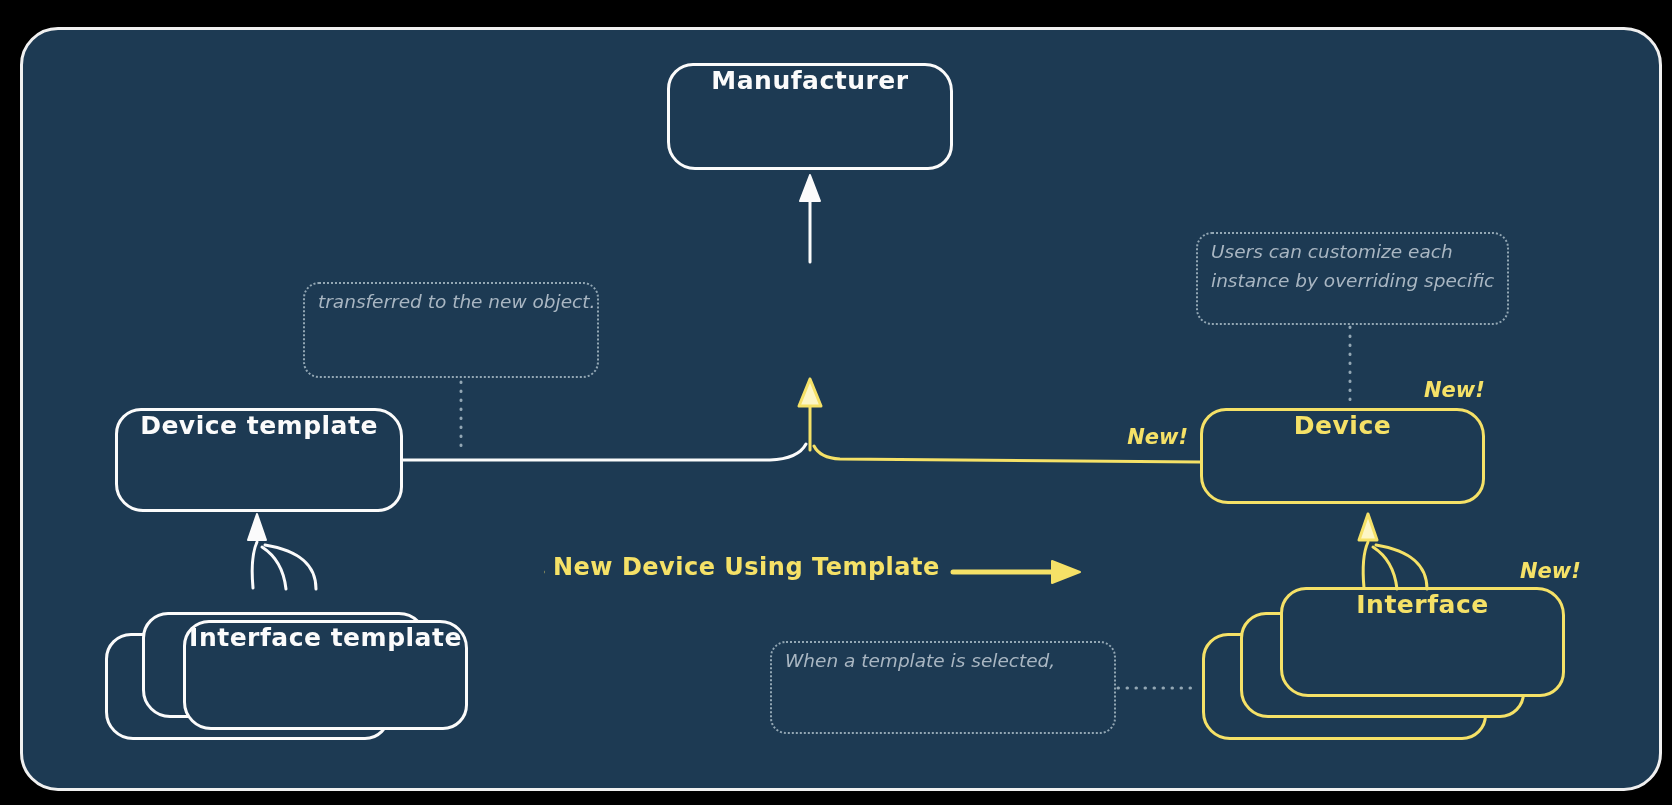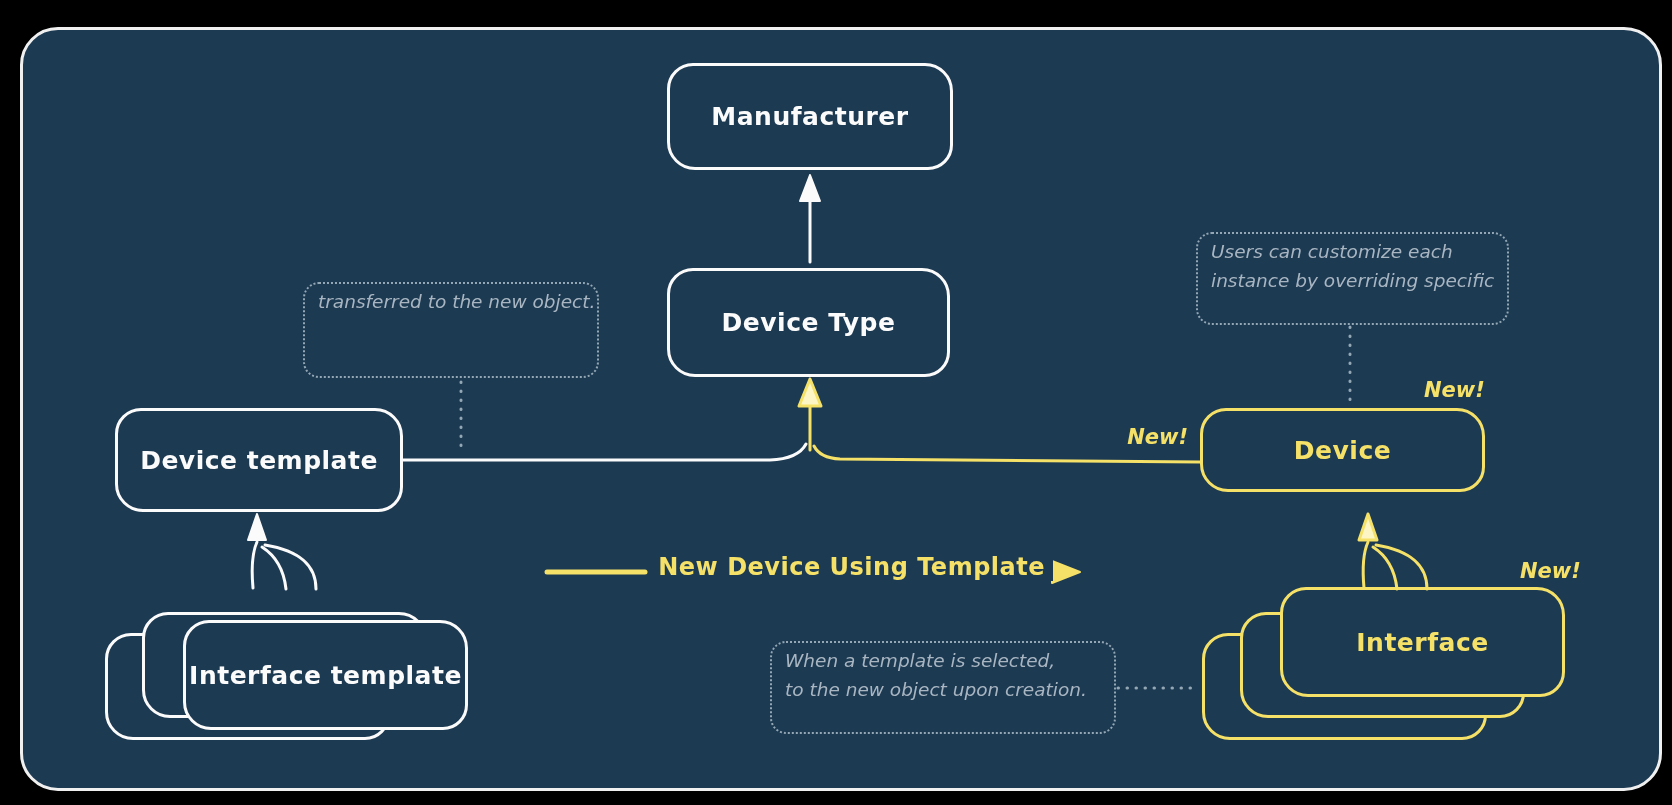--- a/index.html
+++ b/index.html
@@ -12,38 +12,38 @@
     --annotation:#a9b6c2;
   }
   html,body{margin:0;padding:0;background:var(--page-bg);}
   .stage{position:relative;width:1672px;height:805px;background:var(--page-bg);
          font-family:"DejaVu Sans",sans-serif;overflow:hidden;}
   .canvas{position:absolute;left:20px;top:27px;width:1642px;height:764px;
           background:var(--canvas-bg);border:3px solid var(--canvas-border);
           border-radius:38px;box-sizing:border-box;}
   .node{position:absolute;box-sizing:border-box;border:3px solid var(--white-stroke);
         border-radius:26px 28px 25px 28px;background:var(--canvas-bg);
-        display:flex;align-items:center;justify-content:center;
+        display:flex;align-items:flex-start;justify-content:center;
         color:var(--white-stroke);font-size:25px;font-weight:700;letter-spacing:.5px;z-index:3;}
   .node.back{z-index:1;}
   .node.mid{z-index:2;}
   .node.yellow{border-color:var(--yellow);color:var(--yellow);}
   .annotation{position:absolute;box-sizing:border-box;border:2.5px dotted #93a7b4;
               border-radius:16px;color:var(--annotation);font-size:18.5px;line-height:29px;
               padding:3px 0 0 13px;z-index:3;font-style:italic;}
   .annotation span{display:block;white-space:nowrap;}
   svg.wires{position:absolute;left:0;top:0;z-index:4;pointer-events:none;}
   .sw{stroke:var(--white-stroke);stroke-width:3;fill:none;stroke-linecap:round;}
   .sy{stroke:var(--yellow);stroke-width:3;fill:none;stroke-linecap:round;}
   .syw{stroke:var(--yellow);stroke-width:5;fill:none;stroke-linecap:round;}
   .sd{stroke:#93a7b4;stroke-width:3;fill:none;stroke-linecap:round;stroke-dasharray:.5 8.5;}
   .fw{fill:var(--white-stroke);stroke:var(--white-stroke);stroke-width:2;stroke-linejoin:round;}
   .fy{fill:var(--yellow-light);stroke:var(--yellow);stroke-width:3;stroke-linejoin:round;}
   .fys{fill:var(--yellow);stroke:var(--yellow);stroke-width:2;stroke-linejoin:round;}
-  .flow-label{position:absolute;left:545px;top:553px;width:508px;text-align:right;z-index:6;
+  .flow-label{position:absolute;left:545px;top:553px;width:508px;text-align:left;z-index:6;
               color:var(--yellow);font-size:24px;font-weight:700;letter-spacing:.5px;}
   .flow-label b{background:var(--canvas-bg);padding:0 8px;font-weight:700;}
   .badge{position:absolute;color:var(--yellow);font-size:21px;font-weight:700;
          font-style:italic;z-index:6;white-space:nowrap;}
 </style>
 </head>
 <body>
 
 <div class="stage">
   <div class="canvas"></div>
@@ -76,29 +76,26 @@
 
     <path class="syw" d="M547 572 L645 572"></path>
     <path class="syw" d="M953 572 L1056 572"></path>
     <polygon class="fys" points="1080,572 1052,561 1052,583"></polygon>
   </svg>
 
   <div class="node" style="left:667px;top:63px;width:286px;height:107px">
     <span>Manufacturer</span>
   </div>
 
-  <div class="node" style="left:667px;top:268px;width:283px;height:109px">
-    <span>Device Type</span>
-  </div>
 
   <div class="node" style="left:115px;top:408px;width:288px;height:104px">
     <span>Device template</span>
   </div>
 
-  <div class="node yellow" style="left:1200px;top:408px;width:285px;height:84px">
+  <div class="node yellow" style="left:1200px;top:408px;width:285px;height:96px">
     <span>Device</span>
   </div>
 
   <div class="node back" style="left:105px;top:633px;width:285px;height:107px"></div>
   <div class="node mid" style="left:142px;top:612px;width:285px;height:106px"></div>
   <div class="node" style="left:183px;top:620px;width:285px;height:110px">
     <span>Interface template</span>
   </div>
 
   <div class="node yellow back" style="left:1202px;top:633px;width:285px;height:107px"></div>
@@ -111,21 +108,20 @@
     <span>transferred to the new object.</span>
   </div>
 
   <div class="annotation" style="left:1196px;top:232px;width:313px;height:93px">
     <span>Users can customize each</span>
     <span>instance by overriding specific</span>
   </div>
 
   <div class="annotation" style="left:770px;top:641px;width:346px;height:93px">
     <span>When a template is selected,</span>
-    <span>to the new object upon creation.</span>
   </div>
 
   <div class="flow-label">
     <b>New Device Using Template</b>
   </div>
 
   <div class="badge" style="left:1112px;top:425px;width:76px;text-align:right">New!</div>
   <div class="badge" style="left:1424px;top:378px">New!</div>
   <div class="badge" style="left:1520px;top:559px">New!</div>
 </div>

